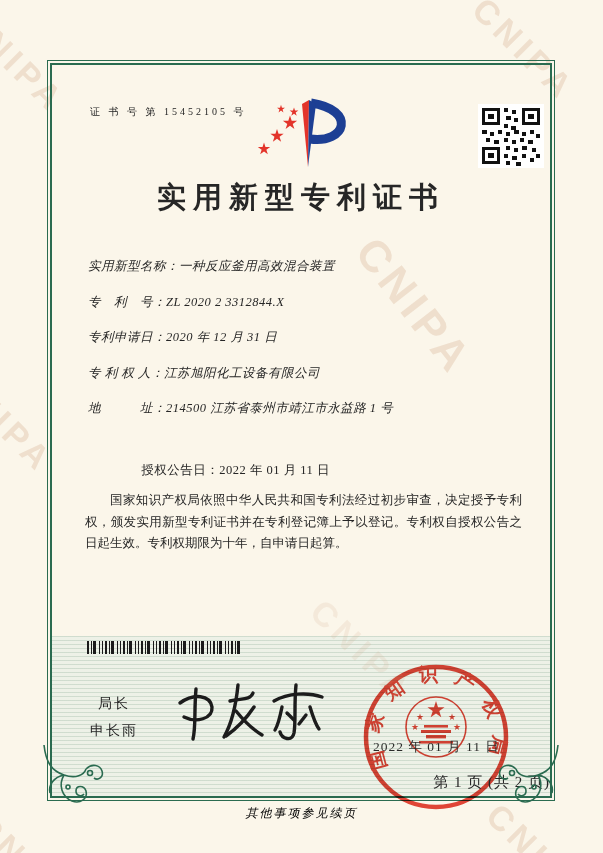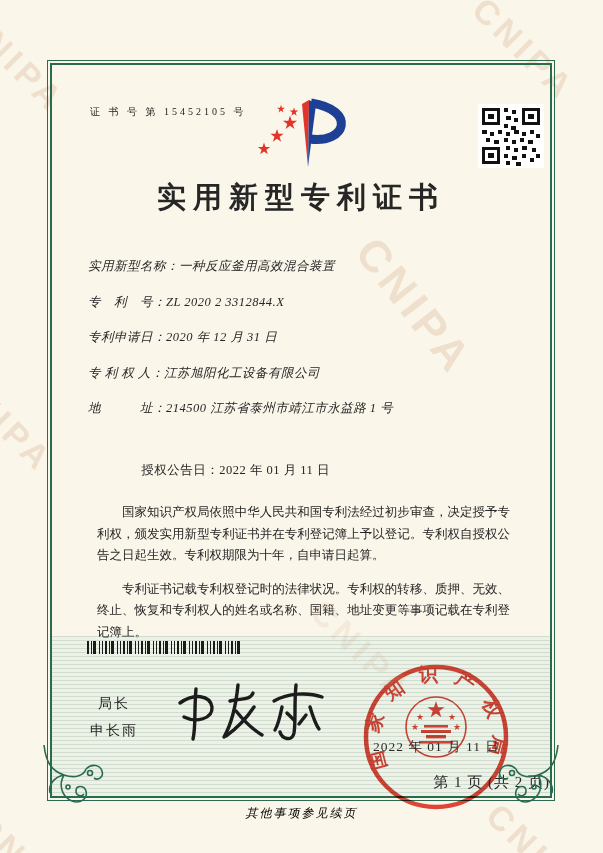--- a/index.html
+++ b/index.html
@@ -42,21 +42,21 @@
   .fields{position:absolute;left:36px;top:193px;right:30px;font-size:12.5px;font-style:italic;}
   .frow{height:35.5px;}
   .flabel{display:inline-block;letter-spacing:0.5px;}
   .fvalue{letter-spacing:0.5px;}
   .grant-row{position:absolute;left:36px;top:397px;right:24px;font-size:12.5px;display:flex;text-align:right;}
   .grant-left{width:242px;}
   .body-text{
     position:absolute;left:33px;right:28px;top:425px;
     font-size:12.5px;line-height:21.5px;text-align:justify;
   }
-  .body-text p{margin:12px;text-indent:2em;}
+  .body-text p{margin:0;text-indent:2em;}
   .barcode{
     position:absolute;left:35px;top:576px;width:156px;height:13px;
     background:repeating-linear-gradient(90deg,
       #1b1b1b 0 2px, rgba(0,0,0,0) 2px 4px,
       #1b1b1b 4px 5px, rgba(0,0,0,0) 5px 6px,
       #1b1b1b 6px 9px, rgba(0,0,0,0) 9px 12px,
       #1b1b1b 12px 13px, rgba(0,0,0,0) 13px 15px,
       #1b1b1b 15px 16px, rgba(0,0,0,0) 16px 18px);
   }
   .signer{position:absolute;left:38px;top:630px;font-size:14px;letter-spacing:2px;}
@@ -175,21 +175,20 @@
     </div>
 
     <div class="grant-row">
       <div class="grant-left">
         <span class="flabel">授权公告日：</span><span class="fvalue">2022 年 01 月 11 日</span>
       </div>
     </div>
 
     <div class="body-text">
       <p>国家知识产权局依照中华人民共和国专利法经过初步审查，决定授予专利权，颁发实用新型专利证书并在专利登记簿上予以登记。专利权自授权公告之日起生效。专利权期限为十年，自申请日起算。</p>
-      <p>专利证书记载专利权登记时的法律状况。专利权的转移、质押、无效、终止、恢复和专利权人的姓名或名称、国籍、地址变更等事项记载在专利登记簿上。</p>
     </div>
 
     <div class="barcode"></div>
 
     <div class="signer">
       <div>局长</div>
       <div>申长雨</div>
     </div>
 
     <svg class="signature" width="168" height="78" viewBox="0 0 168 78">

